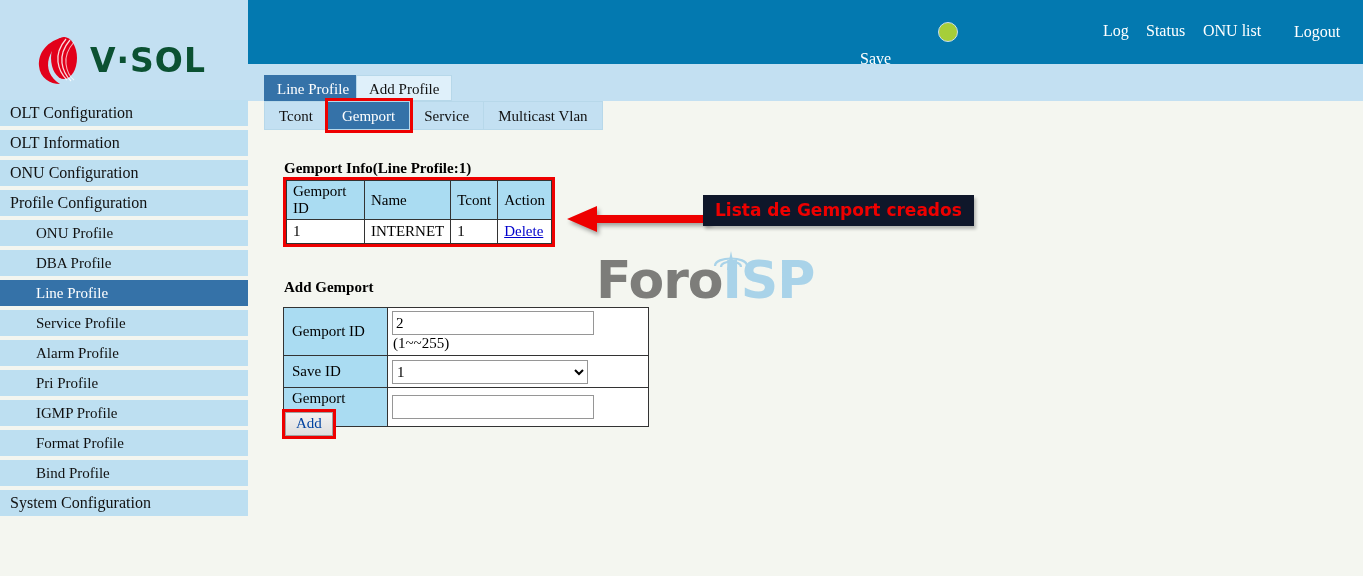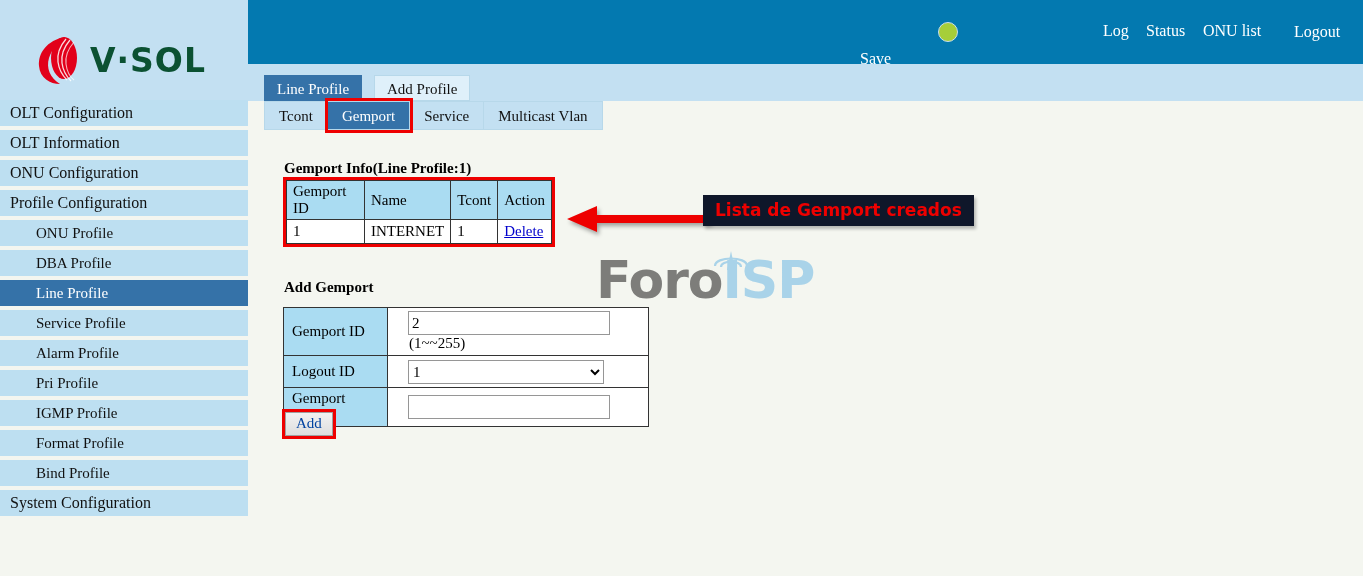--- a/index.html
+++ b/index.html
@@ -149,21 +149,21 @@
     cursor: pointer;
     white-space: nowrap;
   }
   .tab1.active {
     left: 16px;
     background: #3572a8;
     color: #ffffff;
     border: 1px solid #3572a8;
   }
   .tab1.idle {
-    left: 126px;
+    left: 108px;
     background: #dff0fa;
     color: #111;
     border: 1px solid #b7d8ea;
     padding-left: 12px;
   }
 
   .tabs-secondary {
     position: absolute;
     left: 0;
     top: 37px;
@@ -300,21 +300,21 @@
     top: 243px;
     background: #ffffff;
     width: 366px;
   }
   #form-table td { height: 32px; vertical-align: middle; }
   #form-table td.lbl {
     background: #aadcf2;
     width: 104px;
     padding-left: 8px;
   }
-  #form-table td.fld { padding: 3px 20px; }
+  #form-table td.fld { padding: 3px 4px; }
   .txtinput {
     width: 194px;
     height: 20px;
     font-family: "Liberation Serif", serif;
     font-size: 15px;
     padding: 1px 3px;
     border: 1px solid #969696;
     box-sizing: content-box;
     background: #ffffff;
     color: #000;
@@ -459,21 +459,21 @@
 
     <table class="grid" id="form-table">
       <tbody>
         <tr>
           <td class="lbl">Gemport ID</td>
           <td class="fld">
             <input class="txtinput" type="text" value="2" style=""><span class="rangetxt">(1~~255)</span>
           </td>
         </tr>
         <tr>
-          <td class="lbl">Logout ID</td>
+          <td class="lbl">Save ID</td>
           <td class="fld">
             <select class="selinput">
               <option>1</option>
             </select>
           </td>
         </tr>
         <tr>
           <td class="lbl">Gemport Name</td>
           <td class="fld">
             <input class="txtinput" type="text" value="" style="">

